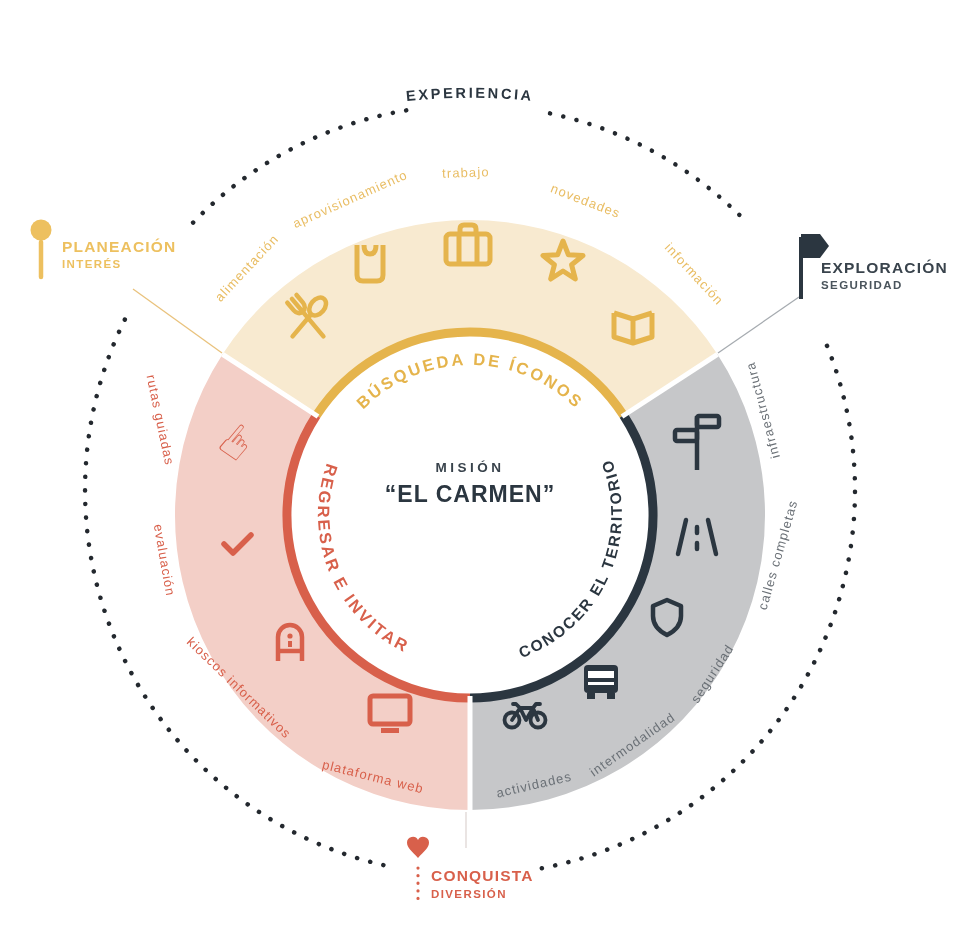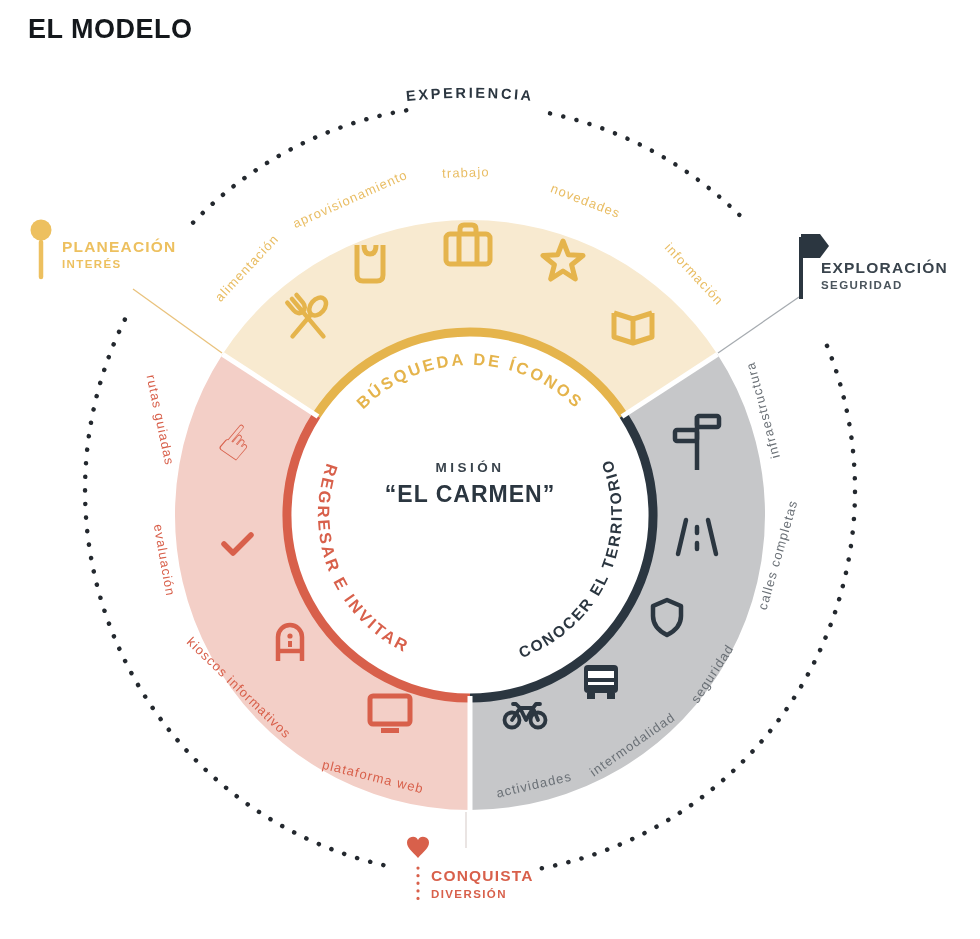--- a/index.html
+++ b/index.html
@@ -15,21 +15,20 @@
   .ring-label-dark{font-size:15.5px;font-weight:bold;letter-spacing:2px;}
   .item-label{font-size:13px;letter-spacing:1.1px;}
   .center-eyebrow{font-size:13.5px;font-weight:bold;letter-spacing:3.5px;fill:#39434c;}
   .center-title{font-size:23px;font-weight:bold;letter-spacing:1px;fill:#2b3640;}
   .experiencia{font-size:14.5px;font-weight:bold;letter-spacing:2.6px;fill:#2b3640;}
 </style>
 </head>
 <body>
 
 <div class="canvas">
-  <div class="page-title">EL MODELO</div>
 
   <svg width="980" height="939" viewBox="0 0 980 939">
     <defs>
       <path id="arcTop" d="M340,112 A600,600 0 0 1 600,112"></path>
       <path id="arcYellow" d="M347.1,429 A150,150 0 0 1 592.9,429"></path>
       <path id="arcDark" d="M475.3,666.9 A152,152 0 0 0 586.4,417.3"></path>
       <path id="arcRed" d="M345.5,427.8 A152,152 0 0 0 443.6,664.7"></path>
     </defs>
 
     <g stroke="#23282e" stroke-width="4.5" stroke-linecap="round" fill="none" stroke-dasharray="0.1 13.5">

